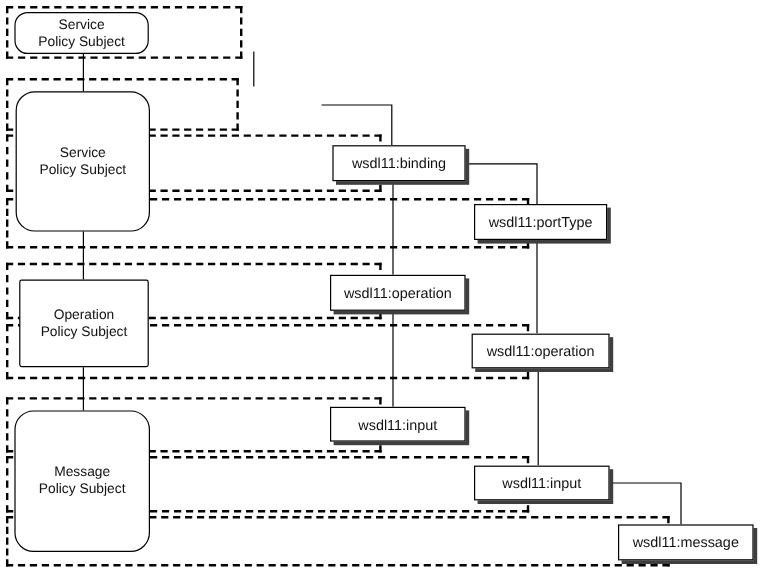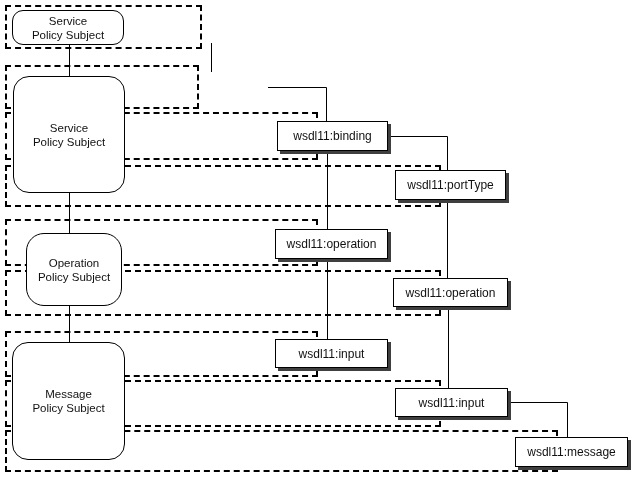--- a/index.html
+++ b/index.html
@@ -21,21 +21,21 @@
   
   .wires{position:absolute;left:0;top:0;z-index:2;}
   
   .sbox{
     position:absolute;box-sizing:border-box;background:#ffffff;border:1px solid #000000;
     z-index:3;display:flex;flex-direction:column;align-items:center;justify-content:center;
     font-size:11.5px;line-height:14px;text-align:center;
   }
   .sb-service  {left:12px;top:10px; width:112px;height:35px; border-radius:11px;}
   .sb-endpoint {left:13px;top:76px; width:112px;height:117px;border-radius:16px;}
-  .sb-operation{left:26px;top:233px;width:96px;height:73px; border-radius:18px;}
+  .sb-operation{left:16px;top:233px;width:108px;height:73px; border-radius:2px;}
   .sb-message  {left:12px;top:342px;width:113px;height:118px;border-radius:16px;}
   
   .ebox{
     position:absolute;box-sizing:border-box;background:#ffffff;border:1px solid #000000;
     box-shadow:3px 3px 0 0 #3f3f3f;z-index:3;display:flex;align-items:center;justify-content:center;
     font-size:12px;white-space:nowrap;
   }
   .eb-service       {left:155px;top:13px; width:113px;height:30px;}
   .eb-port          {left:155px;top:72px; width:113px;height:30px;}
   .eb-binding       {left:277px;top:121px;width:111px;height:30px;}

